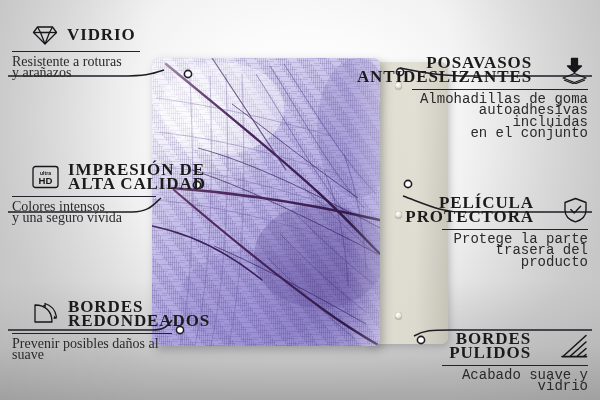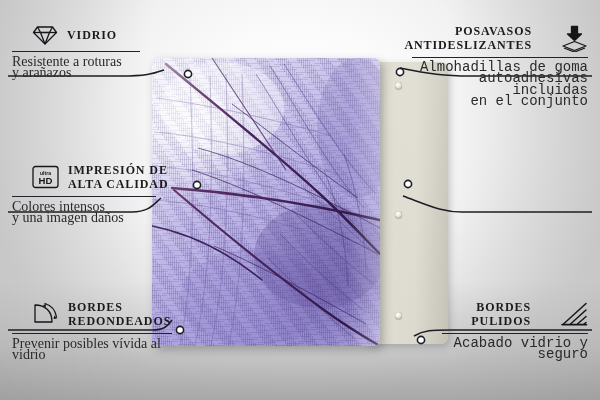--- a/index.html
+++ b/index.html
@@ -115,25 +115,25 @@
     pointer-events: none;
   }
 
   
   .feature { position: absolute; }
   .feature .head {
     display: flex;
     align-items: center;
     gap: 9px;
   }
-  .feature.right .head { flex-direction: row-reverse; }
+  .feature.right .head { flex-direction: row-reverse; margin-top: 32px; }
 
   .titles {
     font-family: "Liberation Serif", serif;
-    font-size: 12px;
+    font-size: 17px;
     line-height: 14px;
     letter-spacing: 0.9px;
     color: #1b1b1b;
     font-weight: 700;
     text-transform: uppercase;
     white-space: nowrap;
   }
   .feature.right .titles { text-align: right; }
 
   .rule {
@@ -286,42 +286,42 @@
           <text x="13.5" y="19.4" text-anchor="middle" font-family="Liberation Sans, sans-serif" font-size="9.6" font-weight="700" fill="#16161a">HD</text>
         </svg>
       </span>
       <div class="titles">
         <div>IMPRESIÓN DE</div>
         <div>ALTA CALIDAD</div>
       </div>
     </div>
     <div class="rule" style="width:144px;"></div>
     <div class="desc">Colores intensos
-y una imagen daños</div>
+y una seguro vívida</div>
   </div>
 
   <div class="feature left" style="left:12px; top:300px; width:160px;">
     <div class="head">
       <span class="icon">
         <svg width="27" height="25" viewBox="0 0 27 25">
           <g fill="none" stroke="#16161a" stroke-width="1.3" stroke-linejoin="round" stroke-linecap="round">
             <path d="M3,3 C13.5,3 20,9.5 20,20 H3 Z"></path>
             <path d="M13,1.5 C19.5,3.5 23.5,8.5 24.5,15"></path>
             <path d="M10.5,4.2 L13.8,1.2 L13.8,4.9 Z" fill="#16161a" stroke="none"></path>
             <path d="M22.2,13.4 L25.2,16.6 L21.6,16.9 Z" fill="#16161a" stroke="none"></path>
           </g>
         </svg>
       </span>
       <div class="titles">
         <div>BORDES</div>
         <div>REDONDEADOS</div>
       </div>
     </div>
     <div class="rule" style="width:160px;"></div>
-    <div class="desc">Prevenir posibles vívida al vidrio</div>
+    <div class="desc">Prevenir posibles daños al suave</div>
   </div>
 
   <div class="feature right" style="right:12px; top:24px; width:176px;">
     <div class="head">
       <span class="icon">
         <svg width="27" height="27" viewBox="0 0 27 27">
           <g fill="none" stroke="#16161a" stroke-width="1.3" stroke-linejoin="round">
             <path d="M10.5,1.5 H16.5 V9 H20.5 L13.5,15.5 L6.5,9 H10.5 Z" fill="#16161a" stroke="#16161a"></path>
             <path d="M13.5,16.5 L25,21 L13.5,25.5 L2,21 Z"></path>
             <path d="M3,23 L13.5,27 L24,23"></path>
@@ -332,36 +332,55 @@
         <div>POSAVASOS</div>
         <div>ANTIDESLIZANTES</div>
       </div>
     </div>
     <div class="rule" style="width:176px;"></div>
     <div class="desc">Almohadillas de goma
 autoadhesivas incluidas
 en el conjunto</div>
   </div>
 
+  <div class="feature right" style="right:12px; top:164px; width:146px;">
+    <div class="head">
+      <span class="icon">
+        <svg width="25" height="26" viewBox="0 0 25 26">
+          <g fill="none" stroke="#16161a" stroke-width="1.35" stroke-linejoin="round" stroke-linecap="round">
+            <path d="M12.5,1.5 L23,5.5 V13 C23,19 18.5,23.2 12.5,24.8 C6.5,23.2 2,19 2,13 V5.5 Z"></path>
+            <path d="M7.8,12.6 L11.2,16 L17.6,9.3"></path>
+          </g>
+        </svg>
+      </span>
+      <div class="titles">
+        <div>PELÍCULA</div>
+        <div>PROTECTORA</div>
+      </div>
+    </div>
+    <div class="rule" style="width:146px;"></div>
+    <div class="desc">Protege la parte
+trasera del producto</div>
+  </div>
 
   <div class="feature right" style="right:12px; top:300px; width:146px;">
     <div class="head">
       <span class="icon">
         <svg width="28" height="25" viewBox="0 0 28 25">
           <g stroke="#16161a" stroke-width="1.5" stroke-linecap="round">
             <path d="M26,1.5 L3.5,22"></path>
             <path d="M26,8 L10.5,22"></path>
             <path d="M26,14.5 L17.5,22"></path>
             <path d="M26,20.5 L24,22"></path>
             <path d="M2,22.6 H26.5" stroke-width="1.6"></path>
           </g>
         </svg>
       </span>
       <div class="titles">
         <div>BORDES</div>
         <div>PULIDOS</div>
       </div>
     </div>
     <div class="rule" style="width:146px;"></div>
-    <div class="desc">Acabado vidrio y seguro</div>
+    <div class="desc">Acabado suave y vidrio</div>
   </div>
 
 </div>
 
 </body></html>

